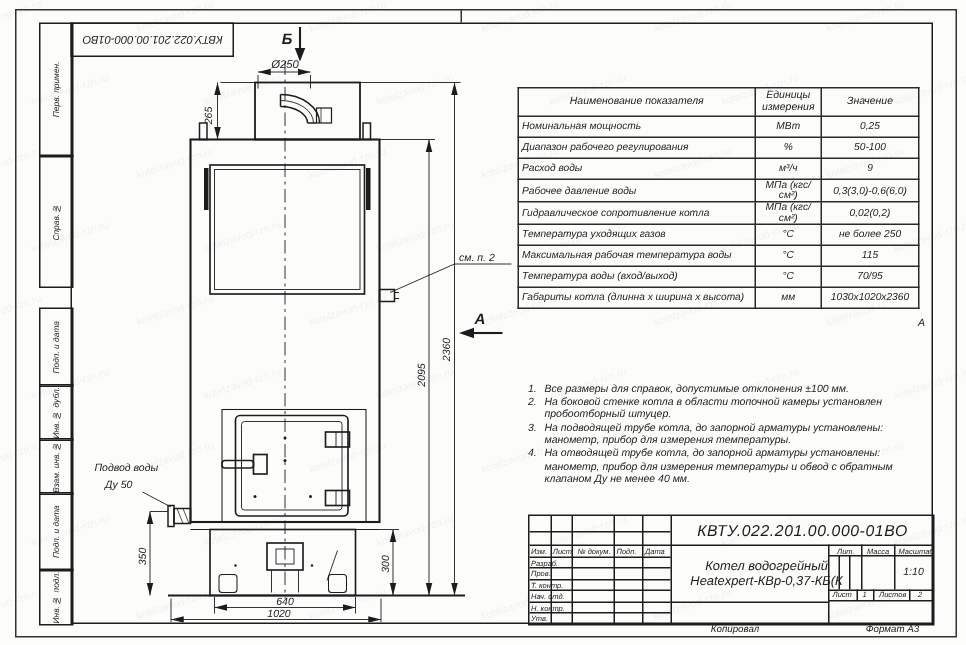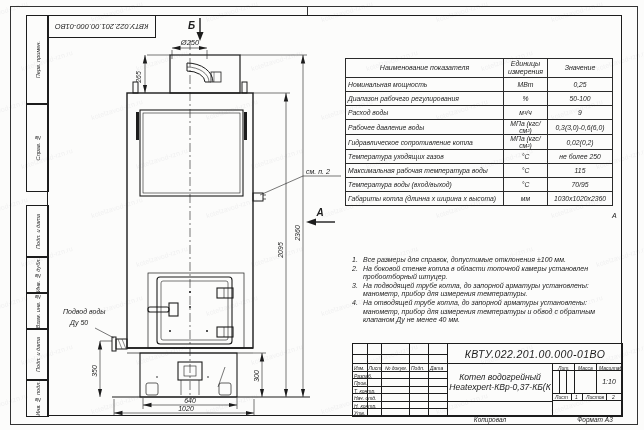--- a/index.html
+++ b/index.html
@@ -41,21 +41,21 @@
   
   .zone-a{left:612px;top:212px;font-size:7px;font-style:italic;}
   .fold-tick{left:307px;top:6px;width:1px;height:9px;background:#333;}
   
   .tb{left:352px;top:343px;width:269px;height:72px;border:1.4px solid #1c1c1c;}
   .tb .v{position:absolute;top:0;width:1px;background:#1c1c1c;}
   .tb .h{position:absolute;left:0;height:1px;background:#1c1c1c;}
   .tb .lbl{position:absolute;font-size:5px;font-style:italic;white-space:nowrap;}
   .tb-doc{position:absolute;left:95px;top:0;width:174px;height:19px;display:flex;align-items:center;justify-content:center;
     font-size:10.5px;font-style:italic;letter-spacing:0.4px;}
-  .tb-name{position:absolute;left:95px;top:20px;width:104px;height:36px;display:flex;flex-direction:column;
+  .tb-name{position:absolute;left:106px;top:20px;width:104px;height:36px;display:flex;flex-direction:column;
     align-items:center;justify-content:center;font-size:8.6px;font-style:italic;line-height:10px;white-space:nowrap;}
   .tb-scale{position:absolute;left:243px;top:26px;width:26px;height:23px;display:flex;align-items:center;justify-content:center;font-size:7px;font-style:italic;}
   .tb-logo{position:absolute;left:199px;top:56px;width:70px;height:16px;display:flex;align-items:center;}
   .logo-mark{width:12px;height:11px;margin-left:4px;background:repeating-linear-gradient(180deg,#111 0 2px,#fff 2px 3px);border:1px solid #111;}
   .logo-word{font-size:10px;font-weight:bold;font-style:normal;letter-spacing:0.5px;margin-left:2px;}
   .logo-cap{font-size:3.6px;line-height:4.2px;font-style:normal;margin-left:2px;}
   .tb-footer{top:416px;font-size:6.5px;font-style:italic;}
 </style>
 </head>
 <body>

